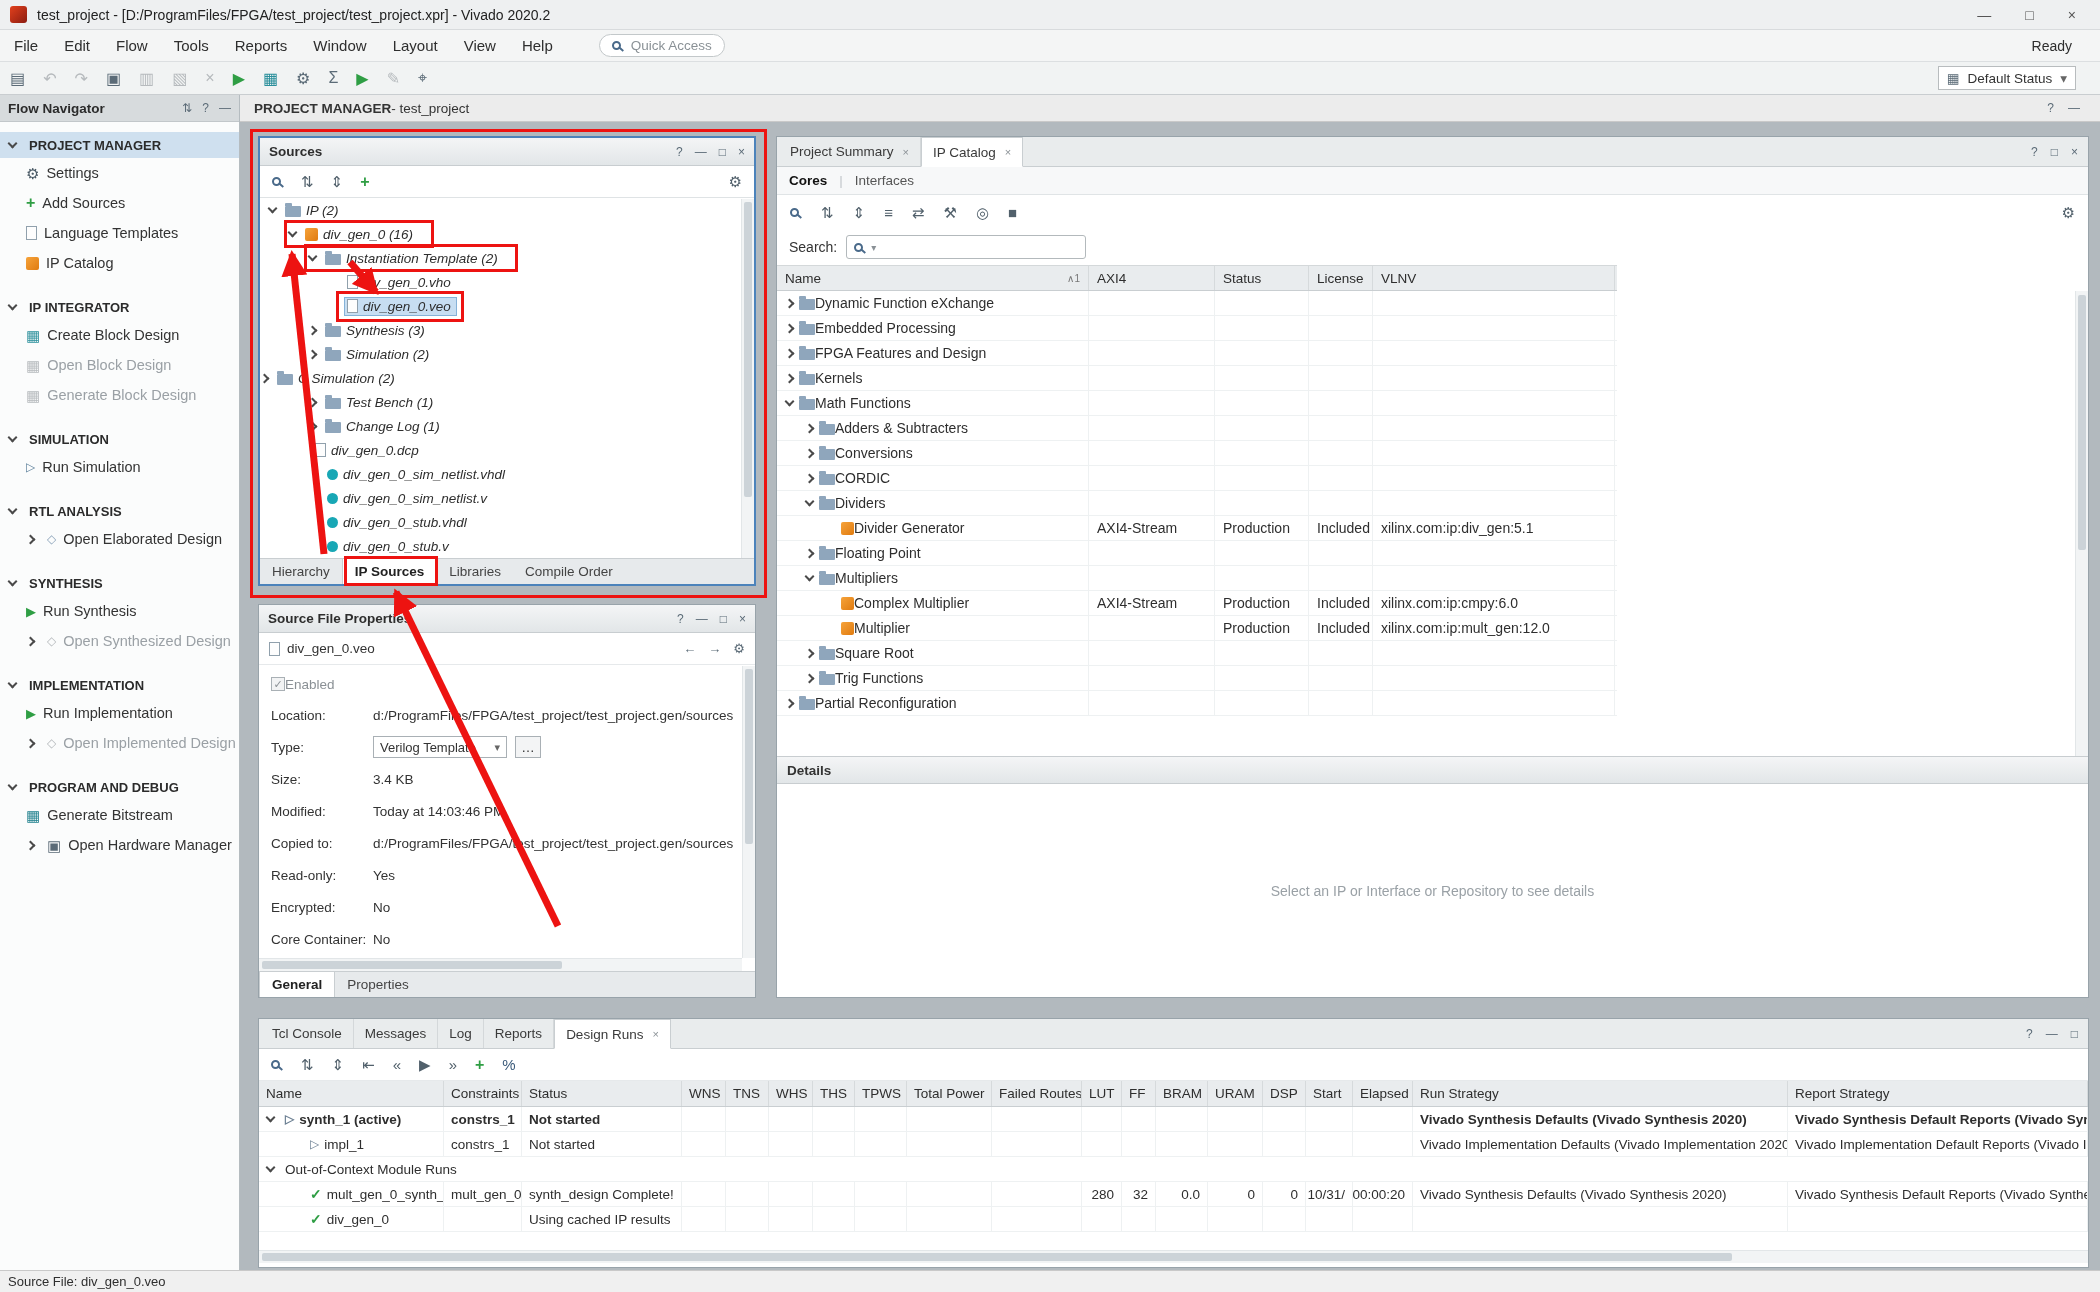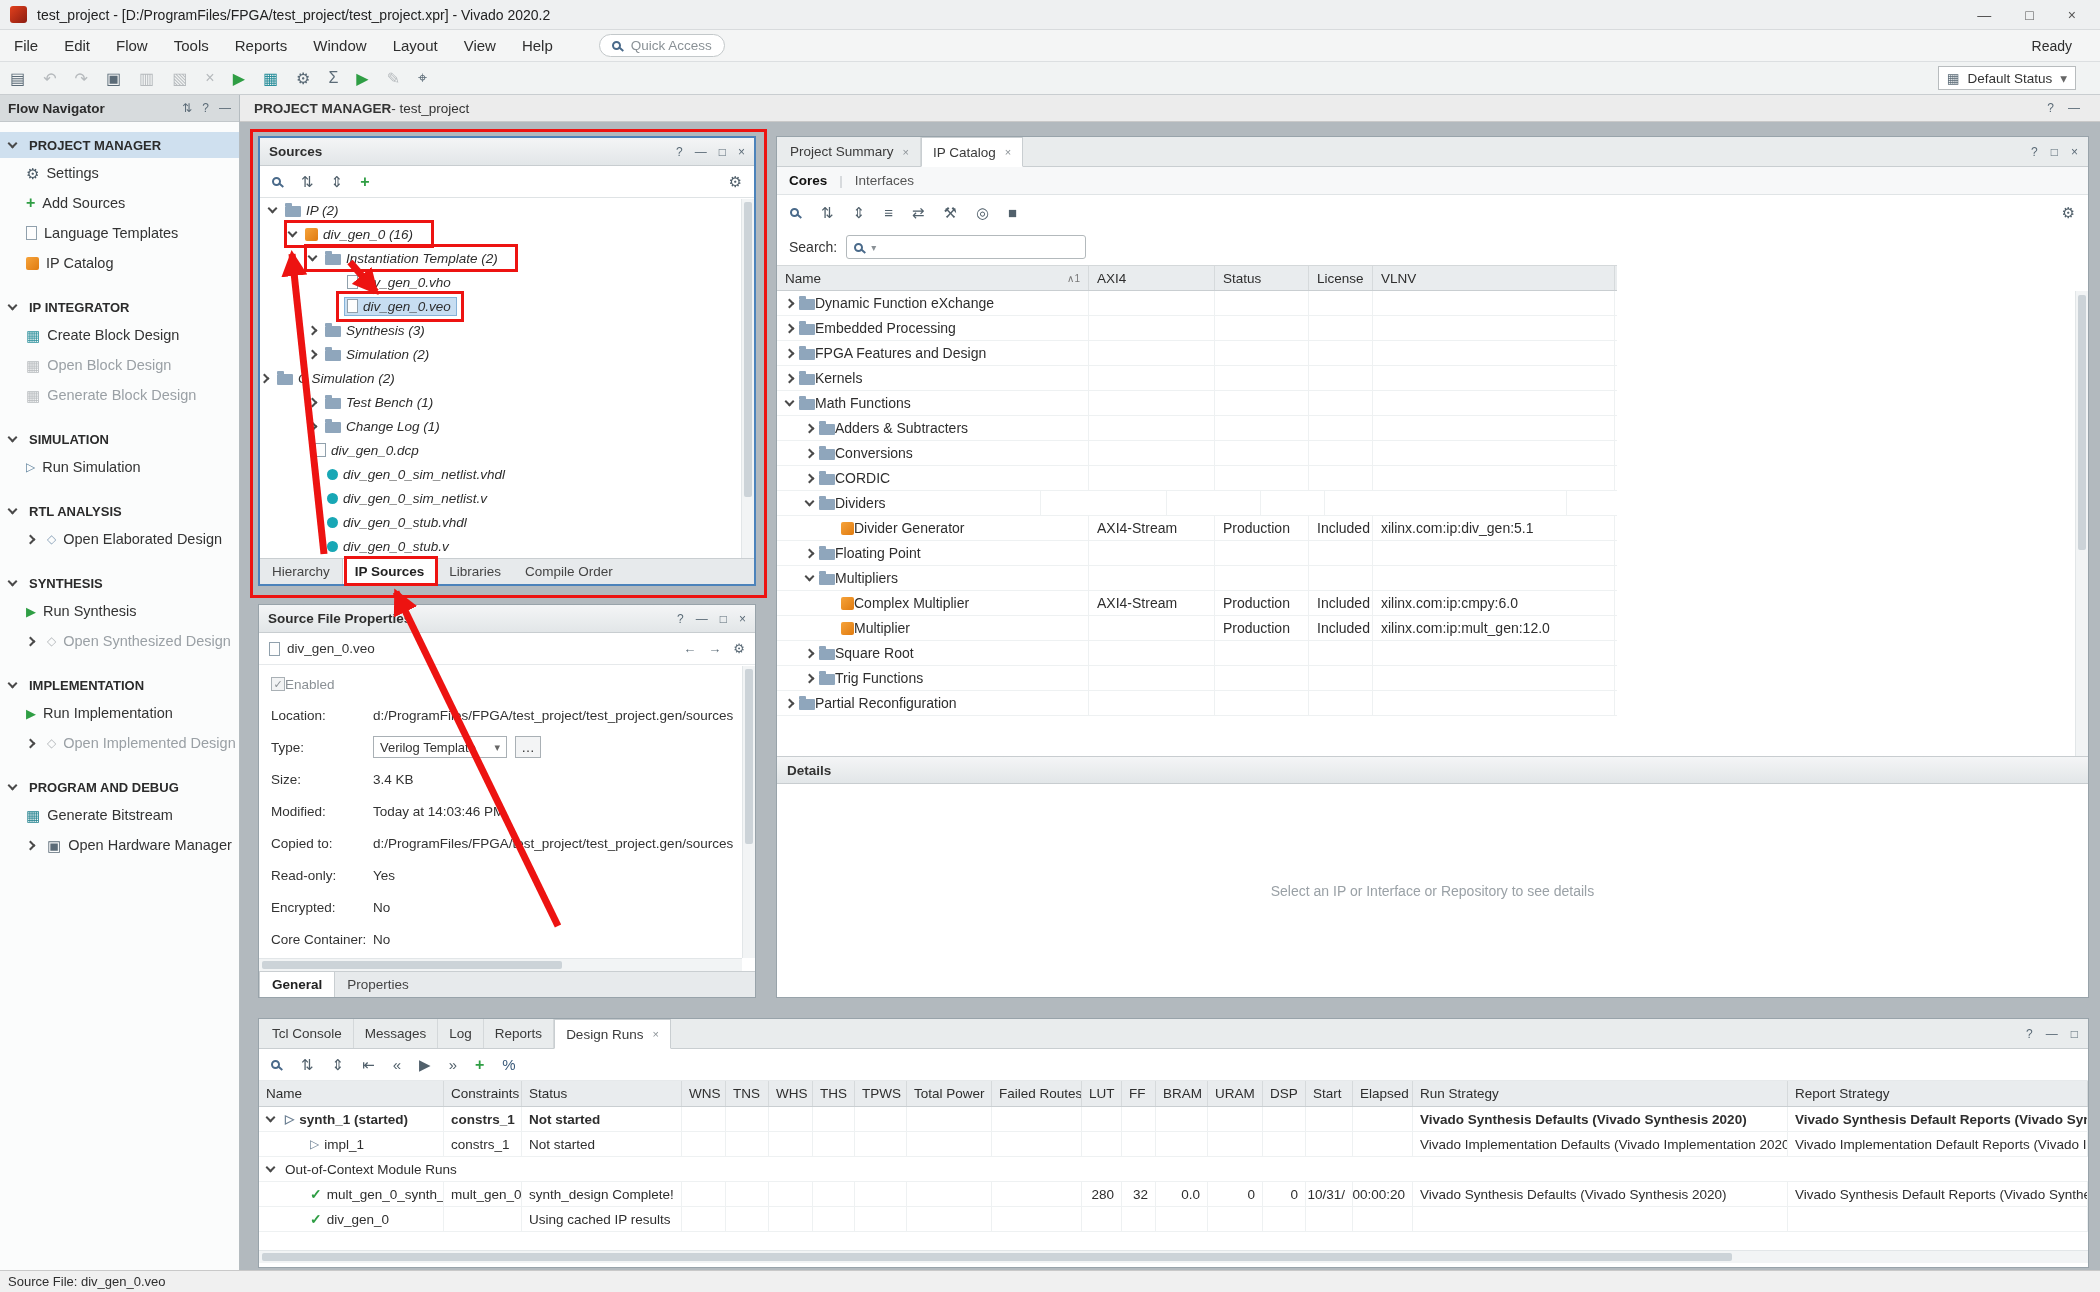--- a/index.html
+++ b/index.html
@@ -687,21 +687,21 @@
             <span class="chev r"></span>
             <span class="i-folder"></span>
             <span>CORDIC</span>
           </div>
           <div class="ccell" style="width: 126px;"></div>
           <div class="ccell" style="width: 94px;"></div>
           <div class="ccell" style="width: 64px;"></div>
           <div class="ccell" style="width: 242px;"></div>
         </div>
         <div class="crow">
-          <div class="ccell cname" style="width: 264px; padding-left: 28px;">
+          <div class="ccell cname" style="width: 312px; padding-left: 28px;">
             <span class="chev d"></span>
             <span class="i-folder"></span>
             <span>Dividers</span>
           </div>
           <div class="ccell" style="width: 126px;"></div>
           <div class="ccell" style="width: 94px;"></div>
           <div class="ccell" style="width: 64px;"></div>
           <div class="ccell" style="width: 242px;"></div>
         </div>
         <div class="crow">
@@ -858,21 +858,21 @@
         <div class="rth" style="width: 47px;">Start</div>
         <div class="rth" style="width: 60px;">Elapsed</div>
         <div class="rth" style="width: 375px;">Run Strategy</div>
         <div class="rth fill">Report Strategy</div>
       </div>
     <div class="runs-rows" id="runs-rows">
         <div class="rrow bold">
           <div class="rcell rname" style="width: 185px;">
             <span class="chev d"></span>
             <span class="i-glyph g-sim g-runarrow">▷</span>
-            <span>synth_1 (started)</span>
+            <span>synth_1 (active)</span>
           </div>
           <div class="rcell" style="width: 78px;">constrs_1</div>
           <div class="rcell" style="width: 160px;">Not started</div>
           <div class="rcell num" style="width: 44px;"></div>
           <div class="rcell num" style="width: 43px;"></div>
           <div class="rcell num" style="width: 44px;"></div>
           <div class="rcell num" style="width: 42px;"></div>
           <div class="rcell num" style="width: 52px;"></div>
           <div class="rcell num" style="width: 85px;"></div>
           <div class="rcell num" style="width: 90px;"></div>

